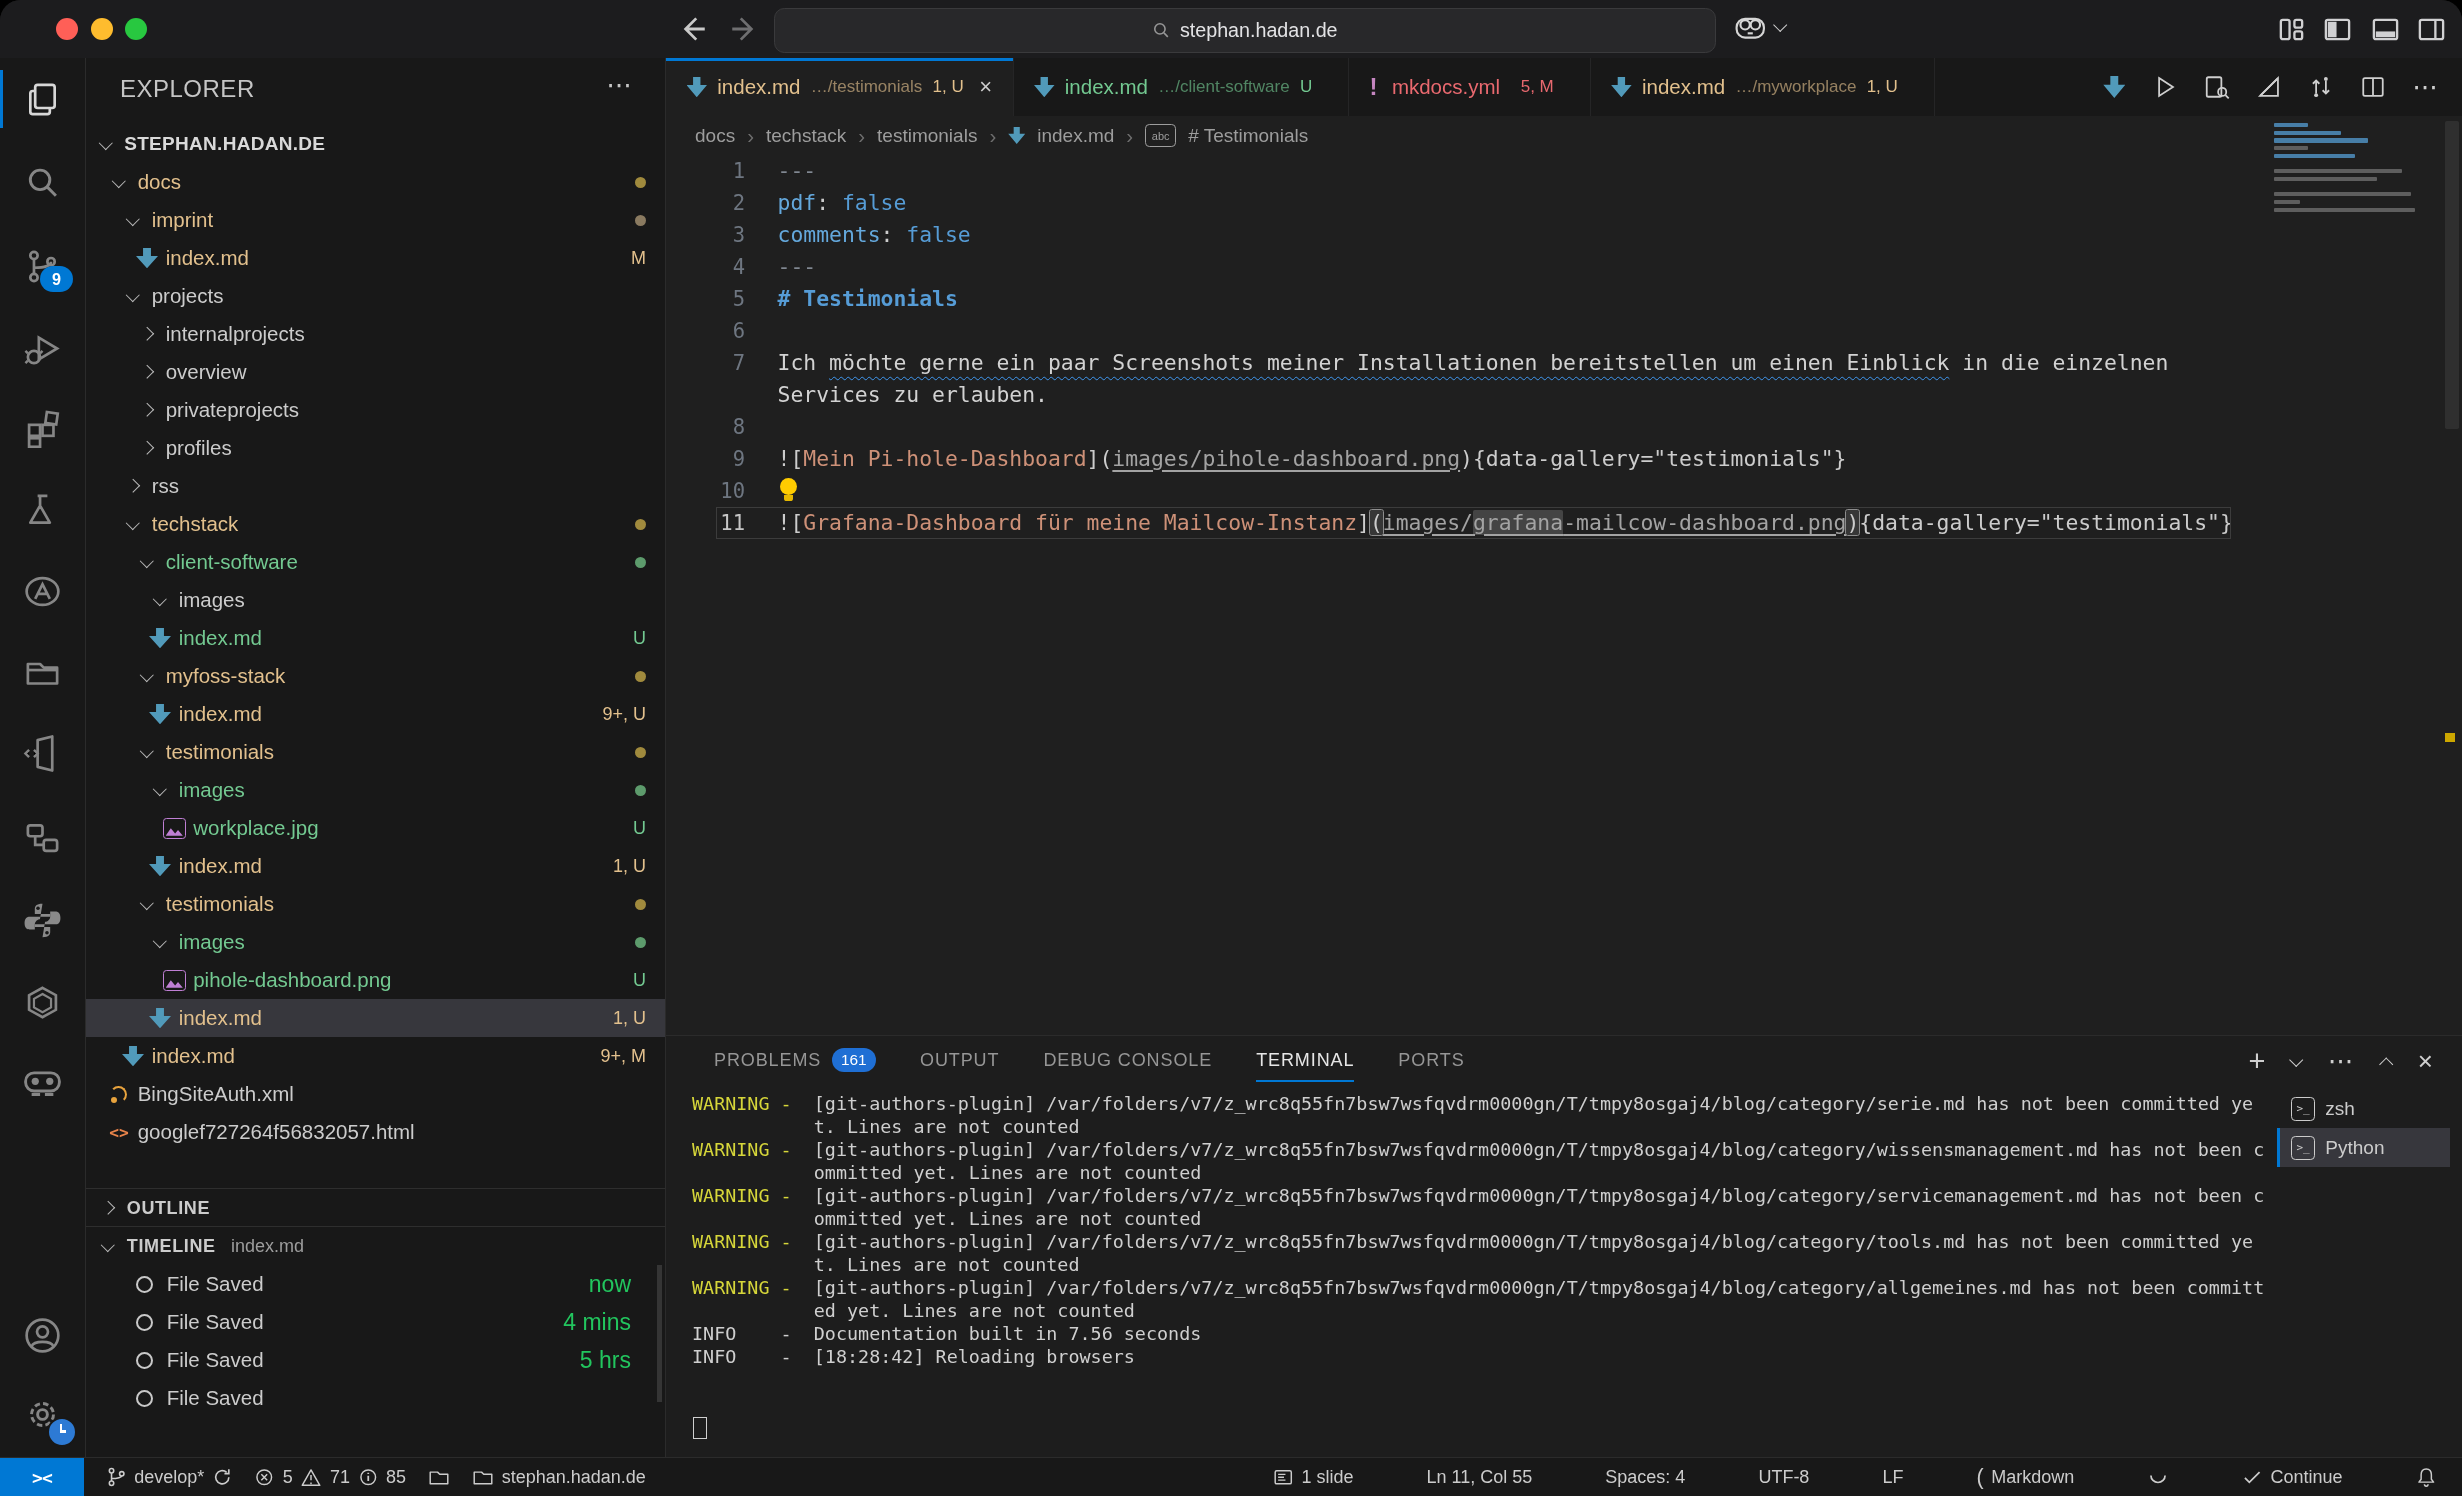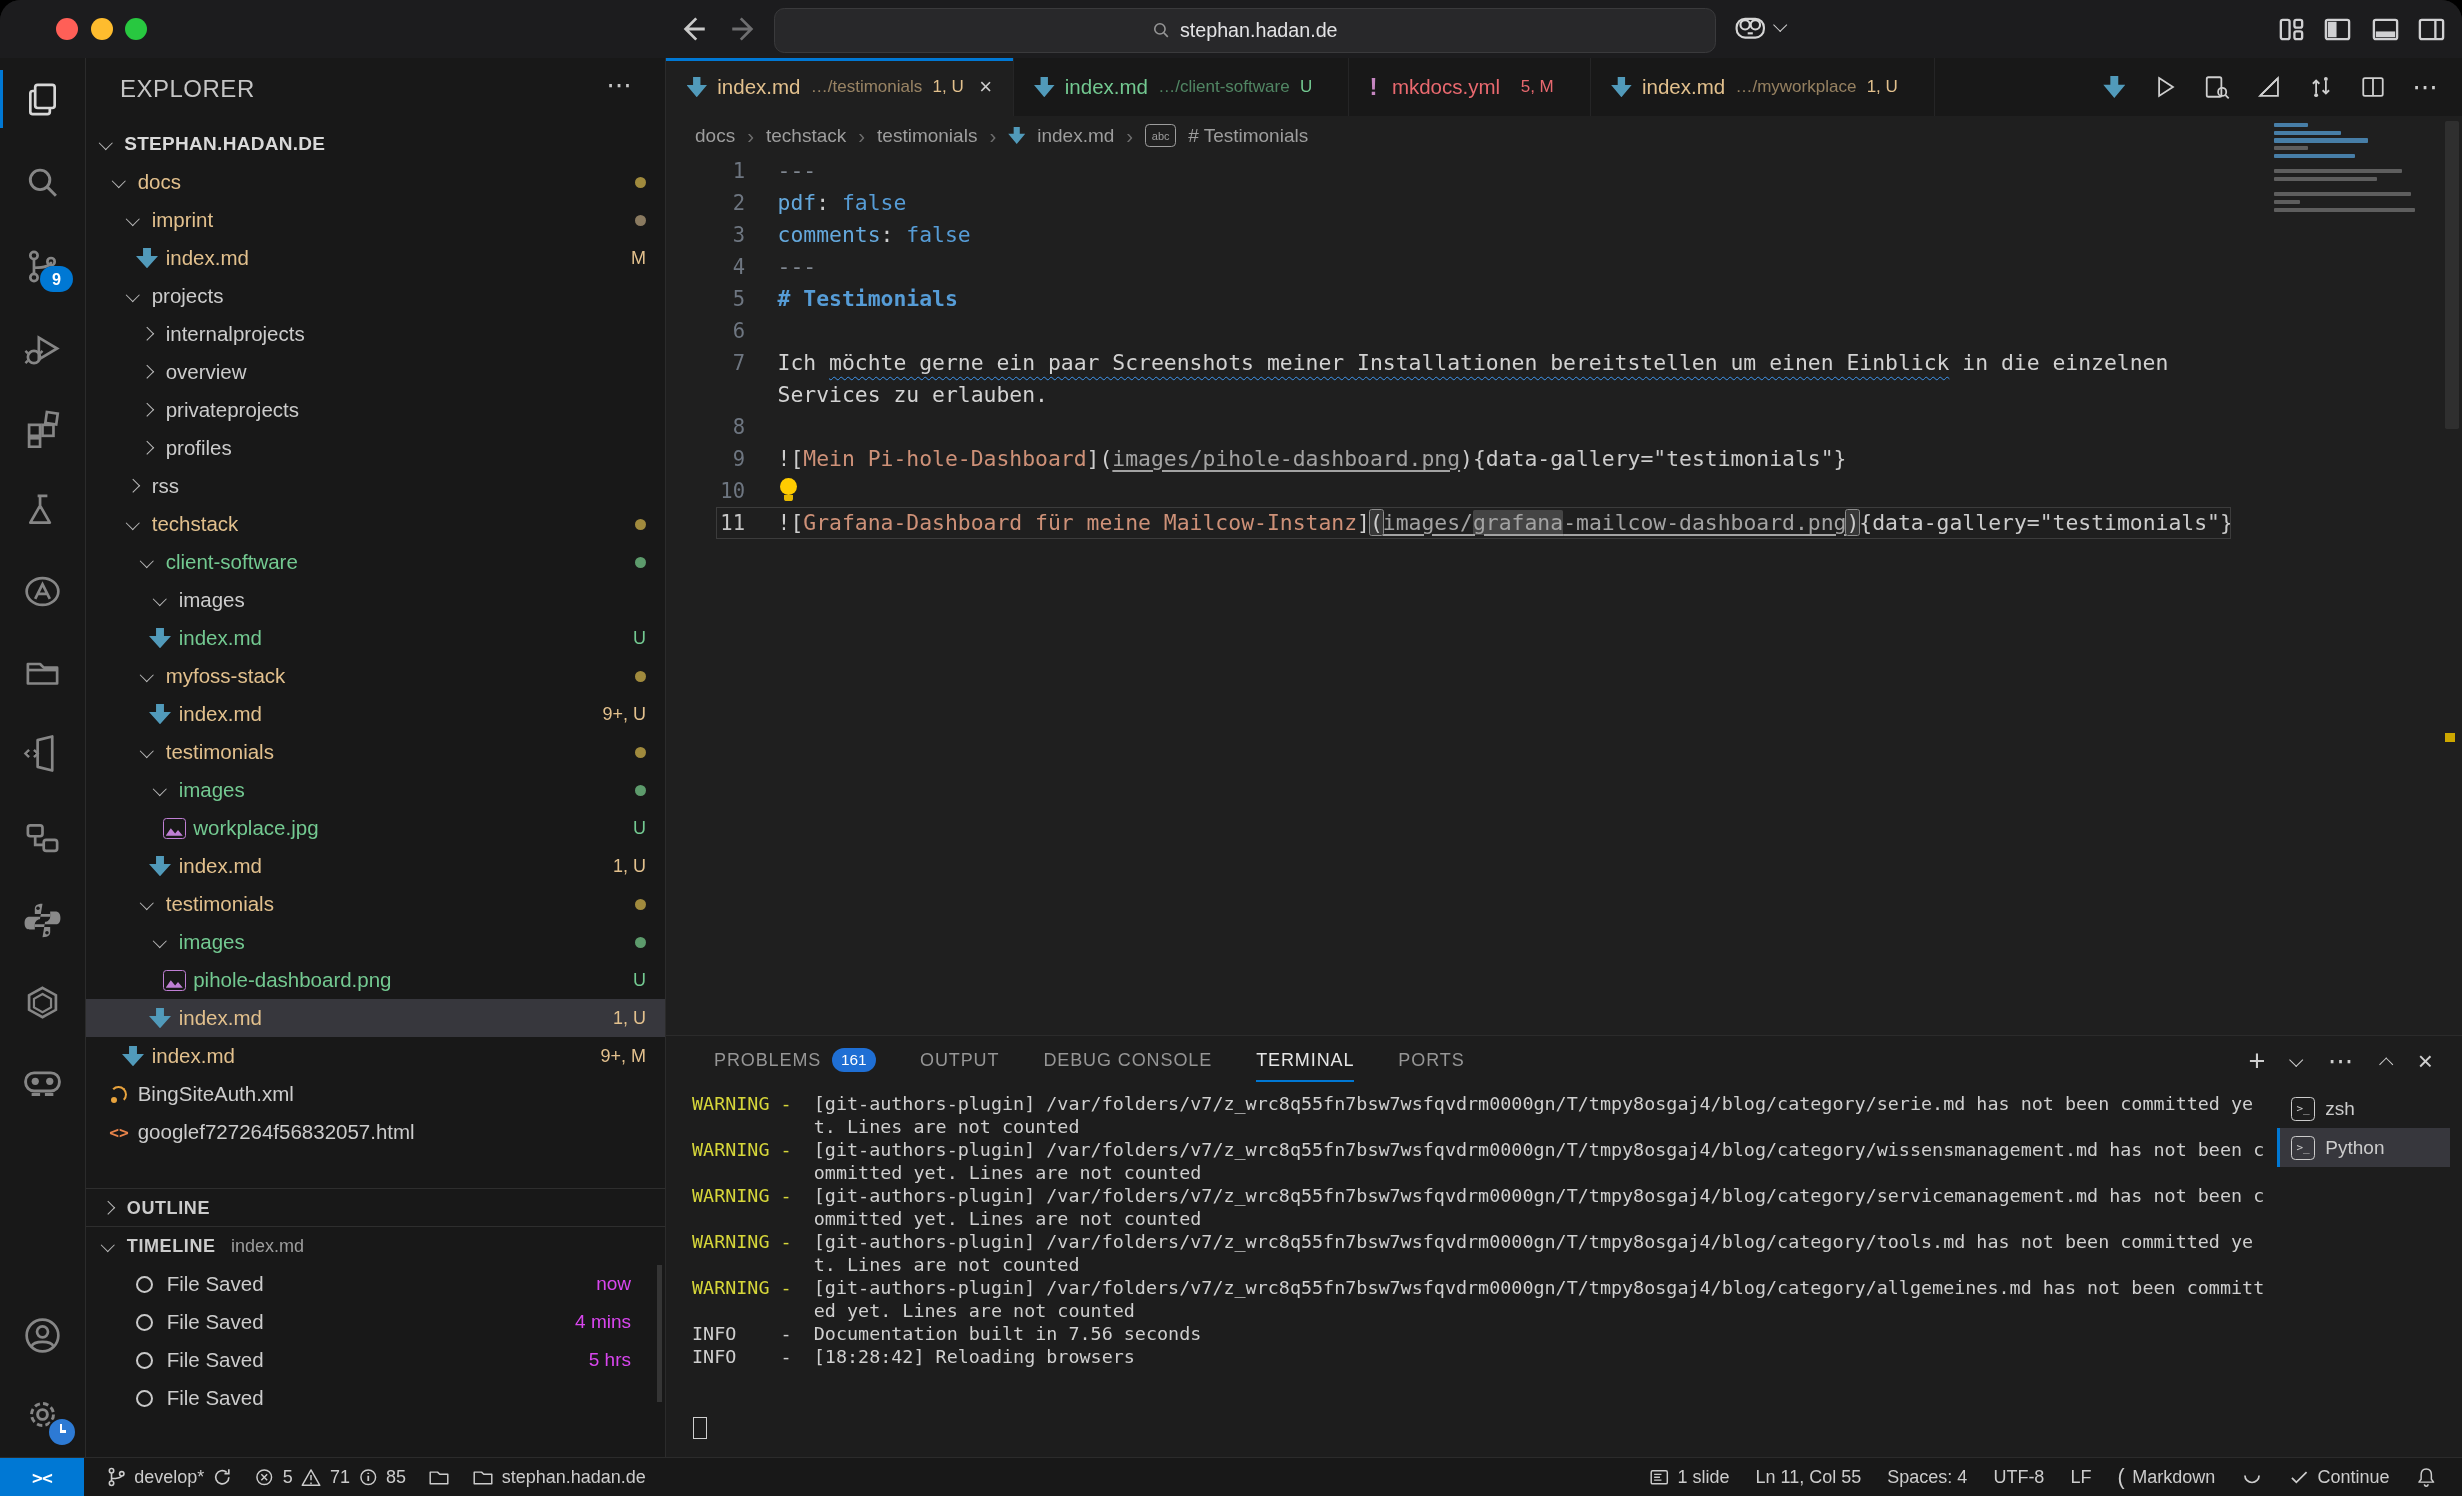--- a/index.html
+++ b/index.html
@@ -62,21 +62,21 @@
   .trow.c-root .tlabel{color:#d9d9d9;font-weight:700;font-size:19px;letter-spacing:0.3px}
   .d0{padding-left:8.5px}.d1{padding-left:22px}.d2{padding-left:36px}.d3{padding-left:50px}.d4{padding-left:63px}.d5{padding-left:77px}
   .sechead{position:absolute;left:0;right:0;height:38px;border-top:0.9px solid #2e2e2e;display:flex;align-items:center;gap:8.5px;padding-left:10.3px;}
   .sechead .cr, .sechead .cv{margin-right:0}
   .sechead .t{font-size:18px;font-weight:700;color:#cccccc;letter-spacing:0.6px}
   .sechead .f{font-size:18px;color:#9d9d9d;margin-left:6.8px;font-weight:400}
   #timelinelist{position:absolute;left:0;right:12px;top:1207px;}
   .tlrow{height:38px;display:flex;align-items:center;padding-left:50px;padding-right:22px;gap:13.7px;}
   .tlrow .circ{width:13px;height:13px;border:2.2px solid #c9c9c9;border-radius:50%;flex:none}
   .tlrow .l{font-size:20.5px;color:#cccccc;flex:1}
-  .tlrow .time{font-size:19px;color:#d946ef}
+  .tlrow .time{font-size:23px;color:#22c55e}
   #sbscroll{position:absolute;right:2.6px;top:1207px;width:5.1px;height:137px;background:#4a4a4a;opacity:.6}
 
   
   #main{position:absolute;left:666px;top:58px;right:0;bottom:38px;background:#1f1f1f;}
   #tabstrip{position:absolute;left:0;top:0;right:0;height:58px;background:#181818;display:flex;}
   .tab{position:relative;display:flex;align-items:center;gap:10.3px;padding:0 20.5px;border-right:0.9px solid #252526;background:#181818;}
   .tab.active{background:#1f1f1f;}
   .tab.active::before{content:"";position:absolute;left:0;right:0;top:0;height:2.6px;background:#0078d4;}
   .ti-md{width:20.5px;height:20.5px;background:#519aba;flex:none;clip-path:polygon(32% 0,68% 0,68% 40%,100% 40%,50% 100%,0 40%,32% 40%);}
   .ti-yml{width:12px;flex:none;color:#c586c0;font-weight:700;font-size:24px;}
@@ -139,21 +139,21 @@
   .prow.psel{background:#37373d;}
   .prow.psel::before{content:"";position:absolute;left:-1.7px;top:0;bottom:0;width:2.6px;background:#0078d4;}
 
   
   #statusbar{position:absolute;left:0;right:0;bottom:0;height:38px;background:#181818;border-top:0.9px solid #2b2b2b;
     display:flex;align-items:center;color:#cccccc;font-size:18px;}
   #remote{width:84px;height:38px;background:#0078d4;color:#fff;display:flex;align-items:center;justify-content:center;
     font-family:"DejaVu Sans Mono",monospace;font-size:18px;font-weight:700;letter-spacing:-0.9px;flex:none}
   .sitem{display:flex;align-items:center;gap:7.7px;margin-left:22px;white-space:nowrap}
   .sitem svg{flex:none}
-  #sright{margin-left:auto;display:flex;align-items:center;margin-right:26px;}
+  #sright{margin-left:auto;display:flex;align-items:center;margin-right:26px;gap:47px;}
   #sright .sitem{margin-left:26px}
   .paren{font-size:21.4px;color:#cccccc}
 </style>
 </head>
 <body>
 
 <div id="window">
 
   <div id="titlebar">
     <span class="tl red"></span>

